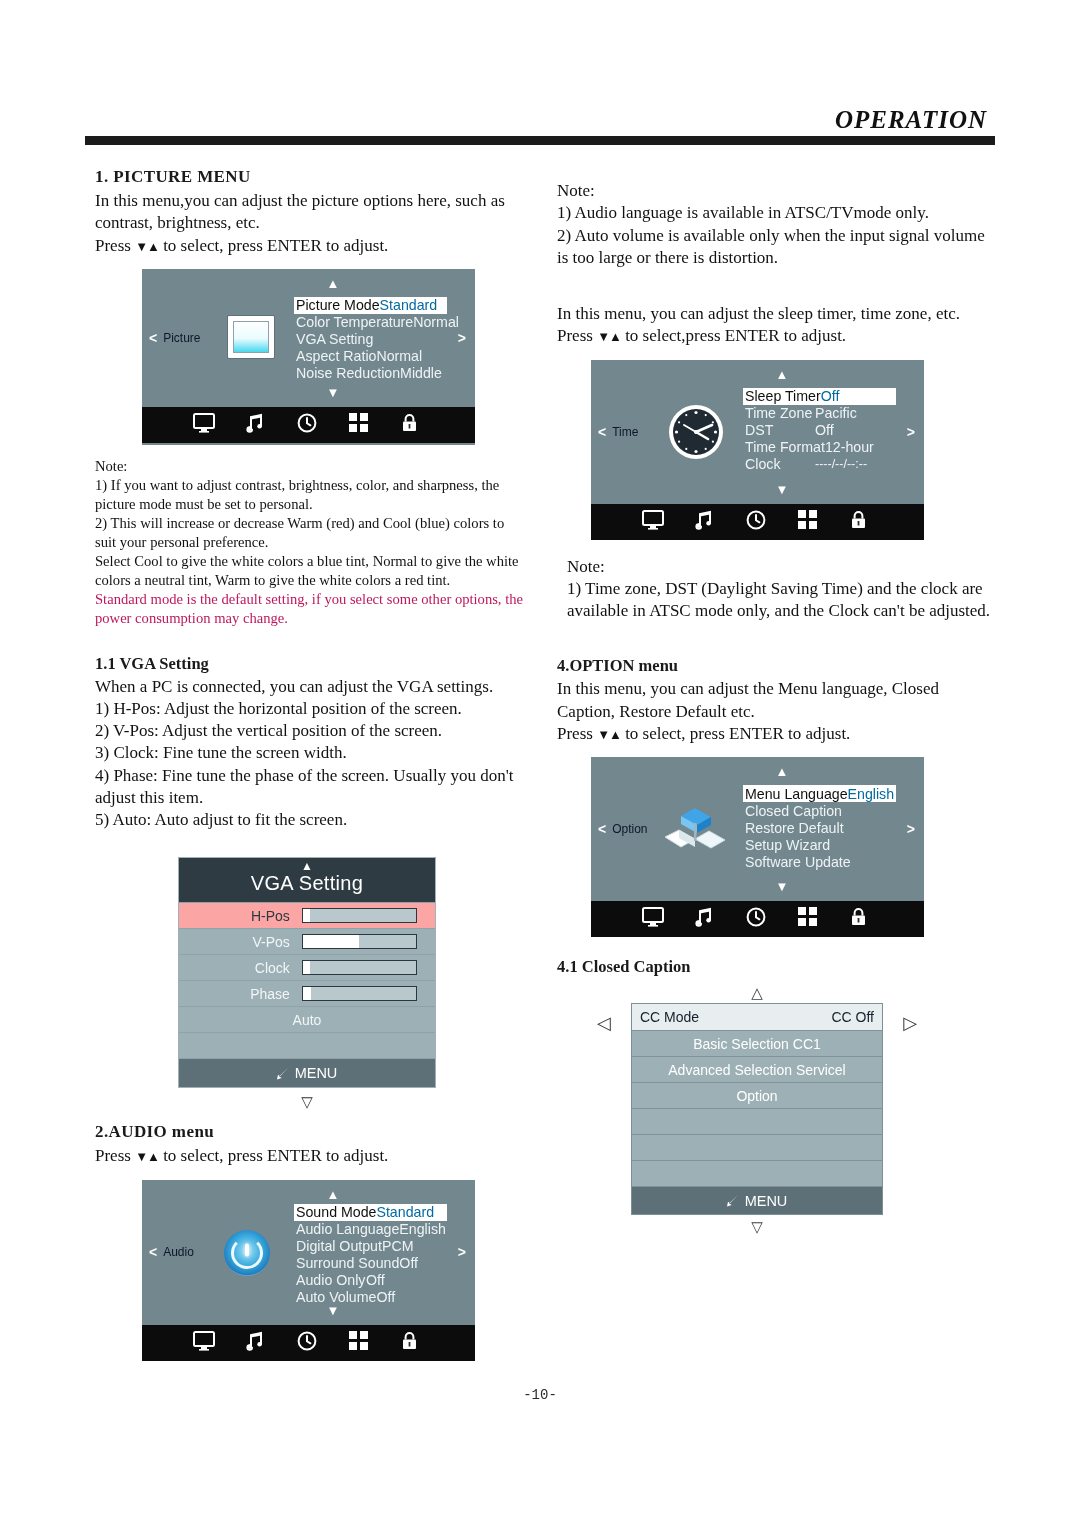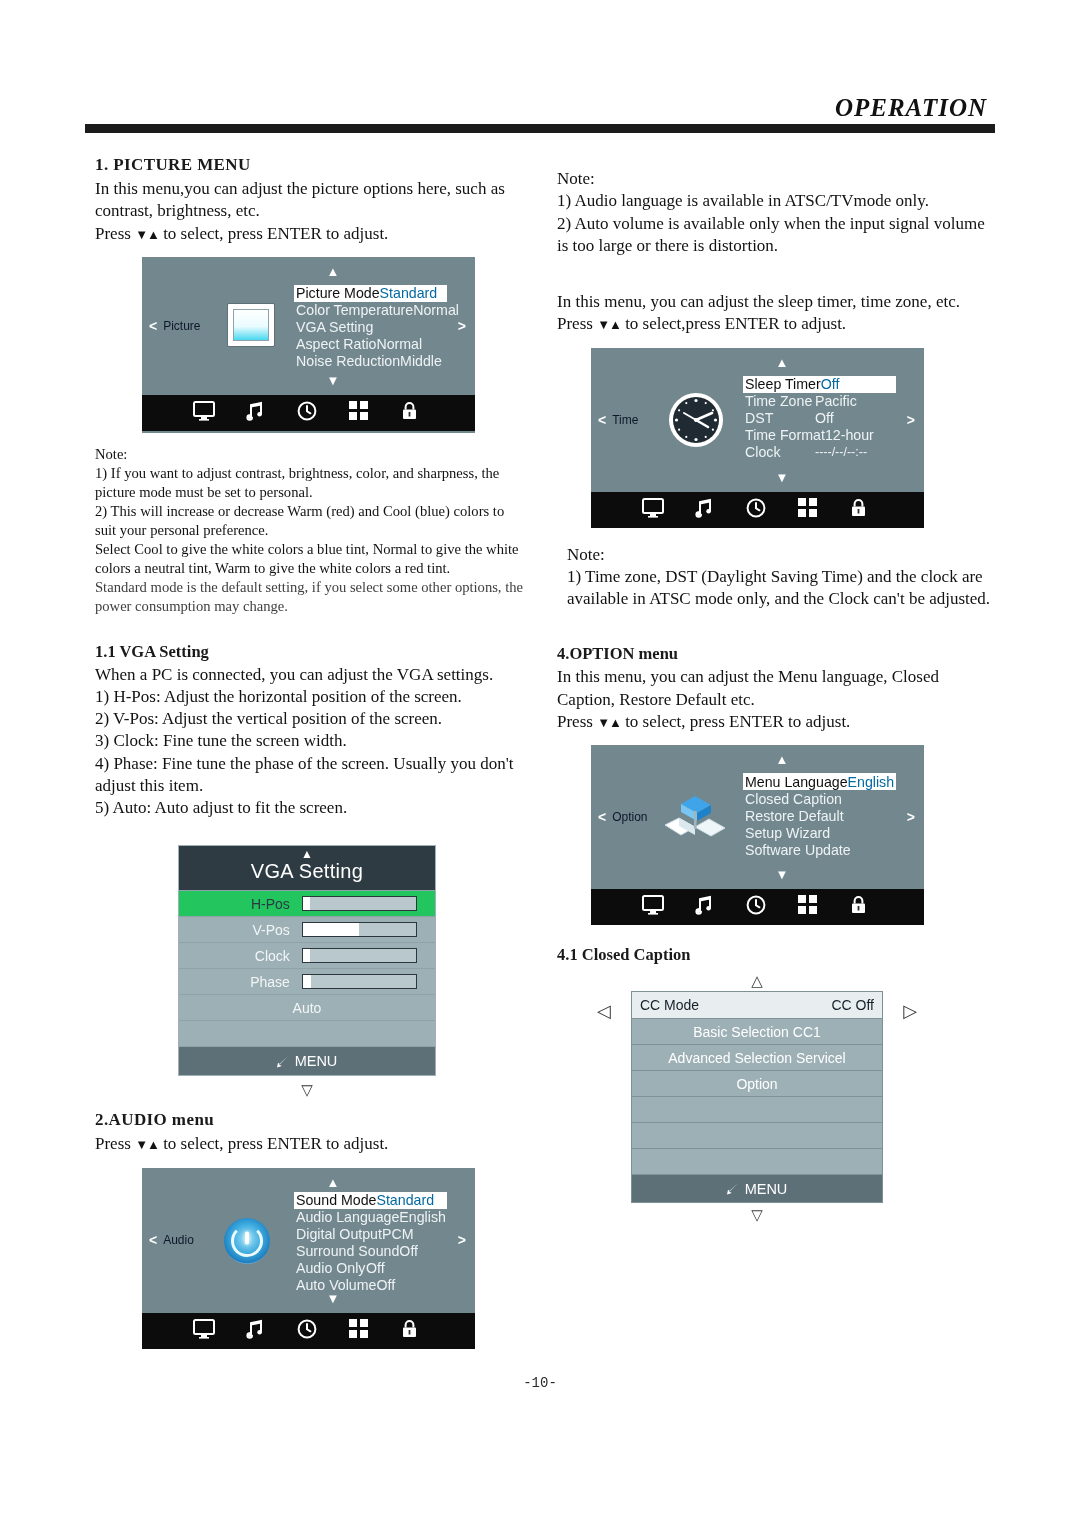--- a/index.html
+++ b/index.html
@@ -5,21 +5,21 @@
   * { box-sizing: border-box; }
   html, body { margin:0; padding:0; }
   body {
     width:1080px; height:1513px;
     background:#ffffff;
     font-family:"Liberation Serif", serif;
     color:#1a1a1a;
     position:relative;
     overflow:hidden;
   }
-  .page { position:absolute; left:0; top:0; width:1080px; height:1116px; }
+  .page { position:absolute; left:0; top:12px; width:1080px; height:1116px; }
 
   
   .hdr { position:absolute; left:85px; top:96px; width:910px; height:40px; }
   .hdr-title {
     position:absolute; right:8px; top:-2px;
     font-family:"Liberation Serif", serif;
     font-weight:bold; font-style:italic;
     font-size:25px; letter-spacing:1px; color:#111;
   }
   .hdr-rule {
@@ -40,21 +40,21 @@
   h3.sub {
     font-family:"Liberation Serif", serif;
     font-weight:bold; font-size:16.5px; margin:0 0 2px 0;
   }
   p.body {
     font-size:17px; line-height:1.31; margin:0; color:#121212;
   }
   p.note {
     font-size:14.6px; line-height:1.30; margin:0; color:#121212;
   }
-  p.note.blue { color:#404040; }
+  p.note.blue { color:#be185d; }
   .mt8  { margin-top:8px; }
   .mt12 { margin-top:12px; }
   .mt16 { margin-top:16px; }
   .mt20 { margin-top:20px; }
   .mt26 { margin-top:26px; }
   .mt34 { margin-top:34px; }
 
   .arr { font-size:13px; letter-spacing:-1px; }
 
   
@@ -148,21 +148,21 @@
     background:#2e3b42; color:#ffffff;
     text-align:center; padding:2px 0 7px 0;
   }
   .vpanel .vhead .car { font-size:12px; line-height:12px; display:block; }
   .vpanel .vhead .vtitle { font-size:20px; letter-spacing:0.3px; }
   .vrow {
     height:26px; display:flex; align-items:center;
     border-top:1px solid #8ea2a8;
     background:#9db0b5; color:#f2f6f7; font-size:14px;
   }
-  .vrow.hl { background:#22c55e; color:#2a3a41; }
+  .vrow.hl { background:#fca5a5; color:#2a3a41; }
   .vrow .lab { width:48%; text-align:right; padding-right:12px; }
   .vrow .bar {
     width:115px; height:15px; border:1.5px solid #2b373d; background:#b9c8cc;
     position:relative;
   }
   .vrow .bar i { display:block; height:100%; background:#ffffff; }
   .vrow.center { justify-content:center; }
   .vrow.blank { color:transparent; }
   .vmenu {
     height:29px; background:#5d6f77; color:#ffffff; font-size:14.5px;

